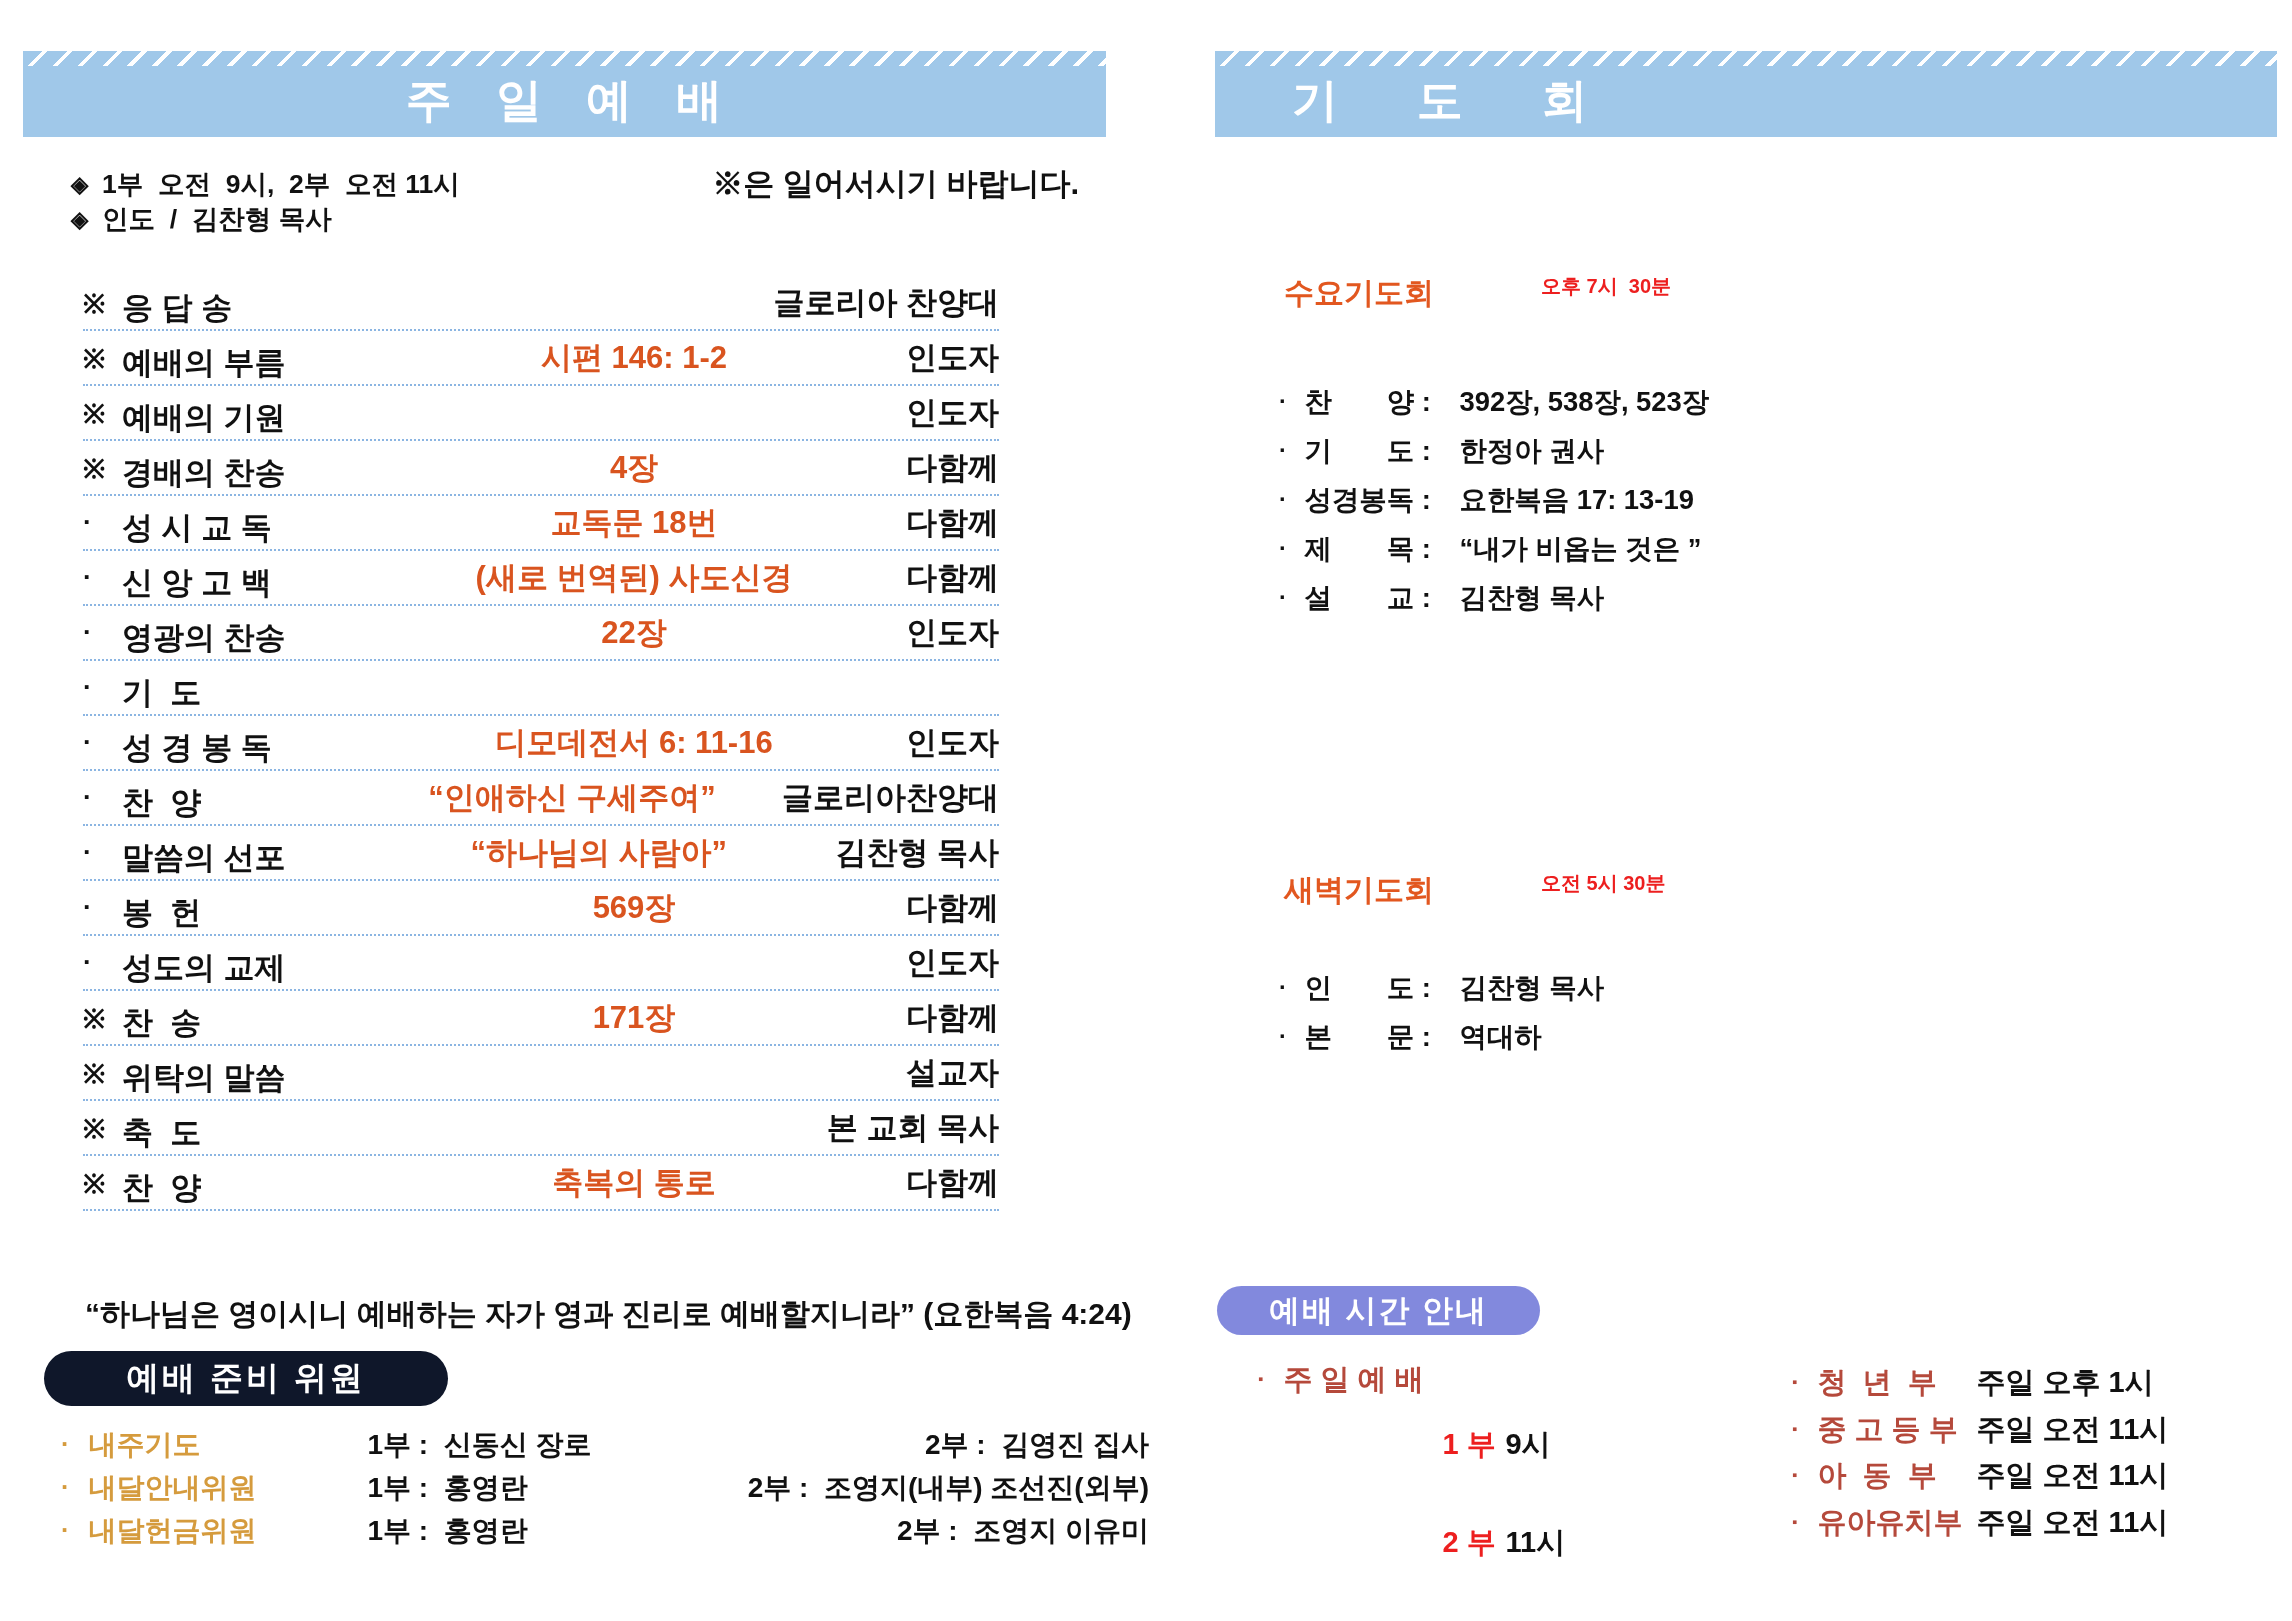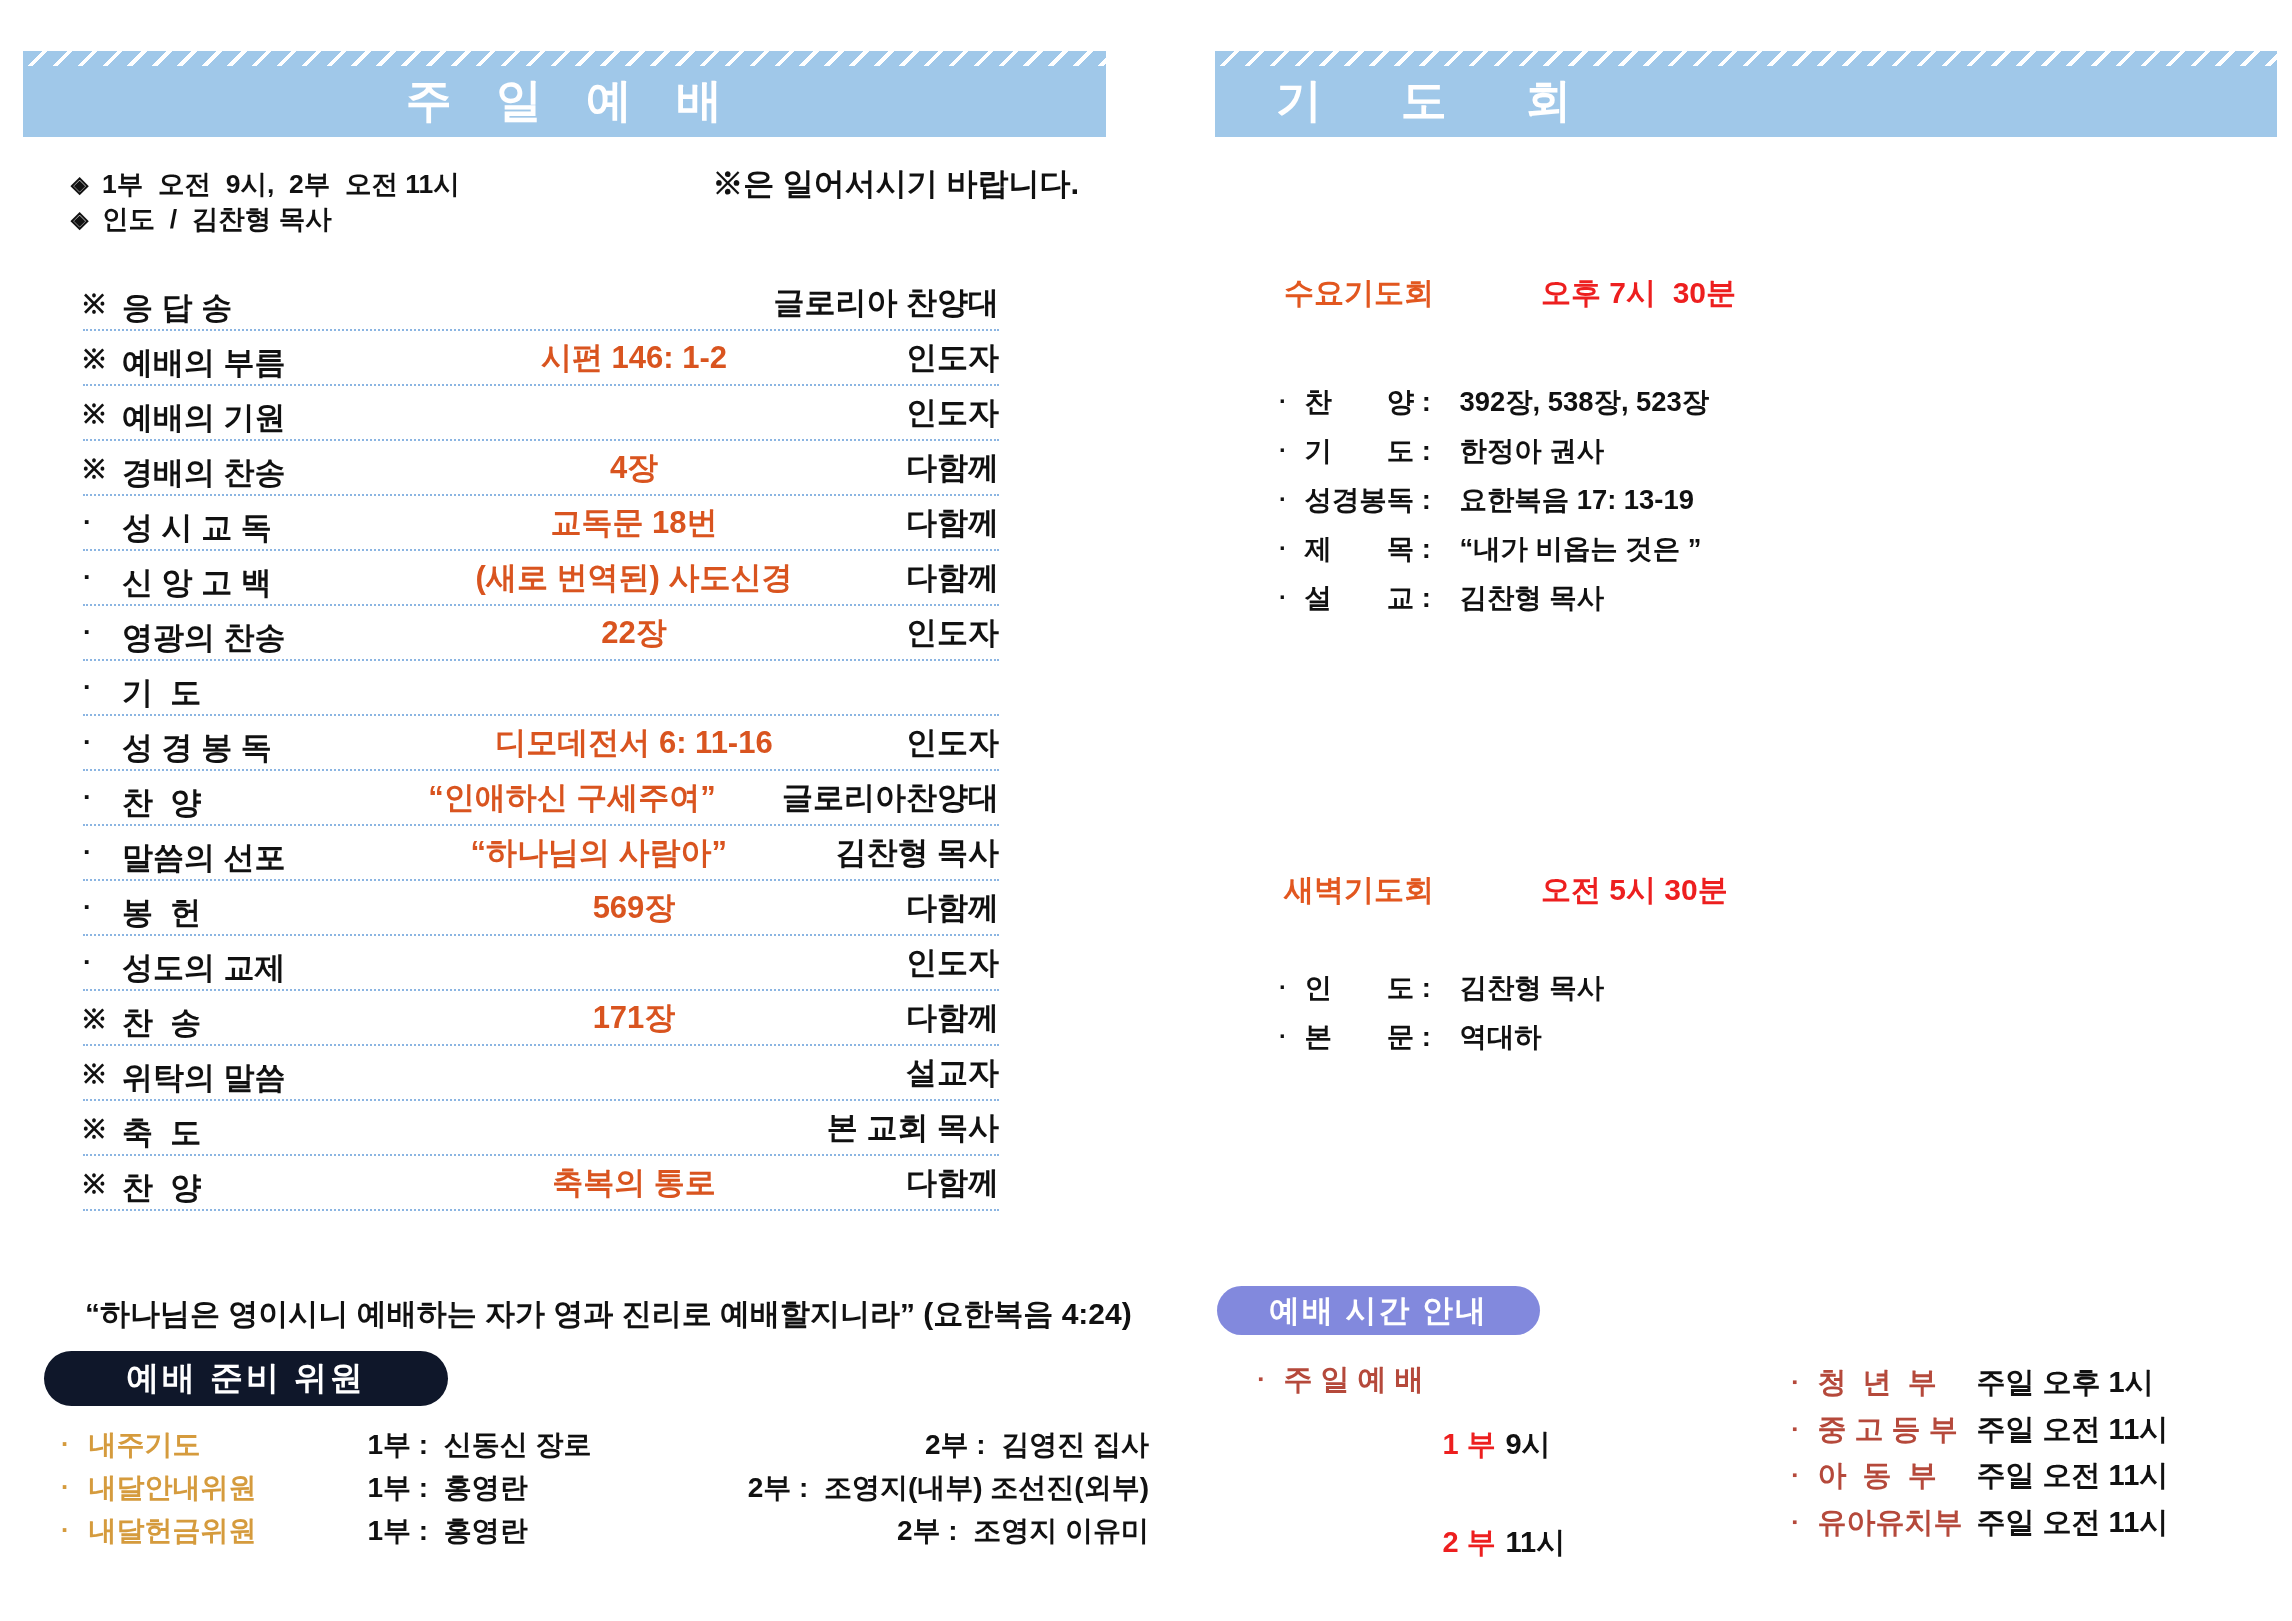--- a/index.html
+++ b/index.html
@@ -11,21 +11,21 @@
   
   .band{position:absolute;top:51px;height:86px;background:#a0c8e9;}
   .band-left{left:22.5px;width:1083px;}
   .band-right{left:1215px;width:1062px;}
   .hatch{position:absolute;top:0;left:0;right:0;height:14.7px;
     background:repeating-linear-gradient(135deg,#a0c8e9 0 13.7px,#ffffff 13.7px 17.6px);}
   .band-title{position:absolute;top:14.7px;bottom:0;left:0;right:0;
     display:flex;align-items:center;color:#ffffff;font-size:46px;
     letter-spacing:15.7px;white-space:pre;}
   .band-left  .band-title{justify-content:center;padding-left:15.7px;}
-  .band-right .band-title{justify-content:flex-start;padding-left:61px;letter-spacing:33px;}
+  .band-right .band-title{justify-content:flex-start;padding-left:77px;letter-spacing:33px;}
   
   .info1{position:absolute;left:71px;top:163px;width:1008px;display:flex;align-items:center;font-size:26.5px;white-space:pre;}
   .info2{position:absolute;left:71px;top:201px;display:flex;align-items:center;font-size:26.5px;white-space:pre;}
   .diamond{font-size:22.5px;margin-right:13.7px;}
   .stand-note{margin-left:auto;font-size:31px;}
   
   .service{position:absolute;left:83px;top:276px;width:916px;}
   .srow{display:flex;align-items:center;height:53px;border-bottom:2px dotted #8bb5e2;font-size:31px;}
   .srow .mk{width:39px;font-size:26.5px;}
   .srow .lb{width:240px;white-space:pre;margin-top:11px;}
@@ -37,21 +37,21 @@
   .pill-gold{left:44px;top:1351px;width:404px;height:55px;background:#0f172a;border-radius:28px;font-size:33px;letter-spacing:2.9px;}
   .pill-blue{left:1217px;top:1286px;width:323px;height:49px;background:#8289dd;border-radius:24.5px;font-size:31px;letter-spacing:2px;}
   .committee{position:absolute;left:61px;top:1423px;width:1088px;}
   .crow{display:flex;align-items:center;height:43px;font-size:28px;white-space:pre;}
   .crow .mk{width:27.4px;font-size:25.5px;color:#d59b3d;}
   .crow .lbl{width:279px;color:#d59b3d;}
   .crow .p1{width:343px;}
   .crow .p2{flex:1;text-align:right;}
   
   .prayer-title{position:absolute;font-size:30px;color:#e2571f;white-space:pre;}
-  .prayer-time{position:absolute;font-size:30px;color:#ed1f1f;white-space:pre;}
+  .prayer-time{position:absolute;font-size:20px;color:#ed1f1f;white-space:pre;}
   .t-wed{left:1284px;top:273px;} .tm-wed{left:1541px;top:273px;}
   .t-dawn{left:1284px;top:870px;} .tm-dawn{left:1541px;top:870px;}
   .pdetail{position:absolute;left:1279px;}
   .pd-wed{top:377px;} .pd-dawn{top:963px;}
   .prow{display:flex;align-items:center;height:49px;font-size:27.4px;}
   .prow .mk{width:25.5px;font-size:23.5px;}
   .prow .lbl{width:155px;white-space:pre;}
   .prow .val{white-space:pre;}
   
   .sched{position:absolute;}

